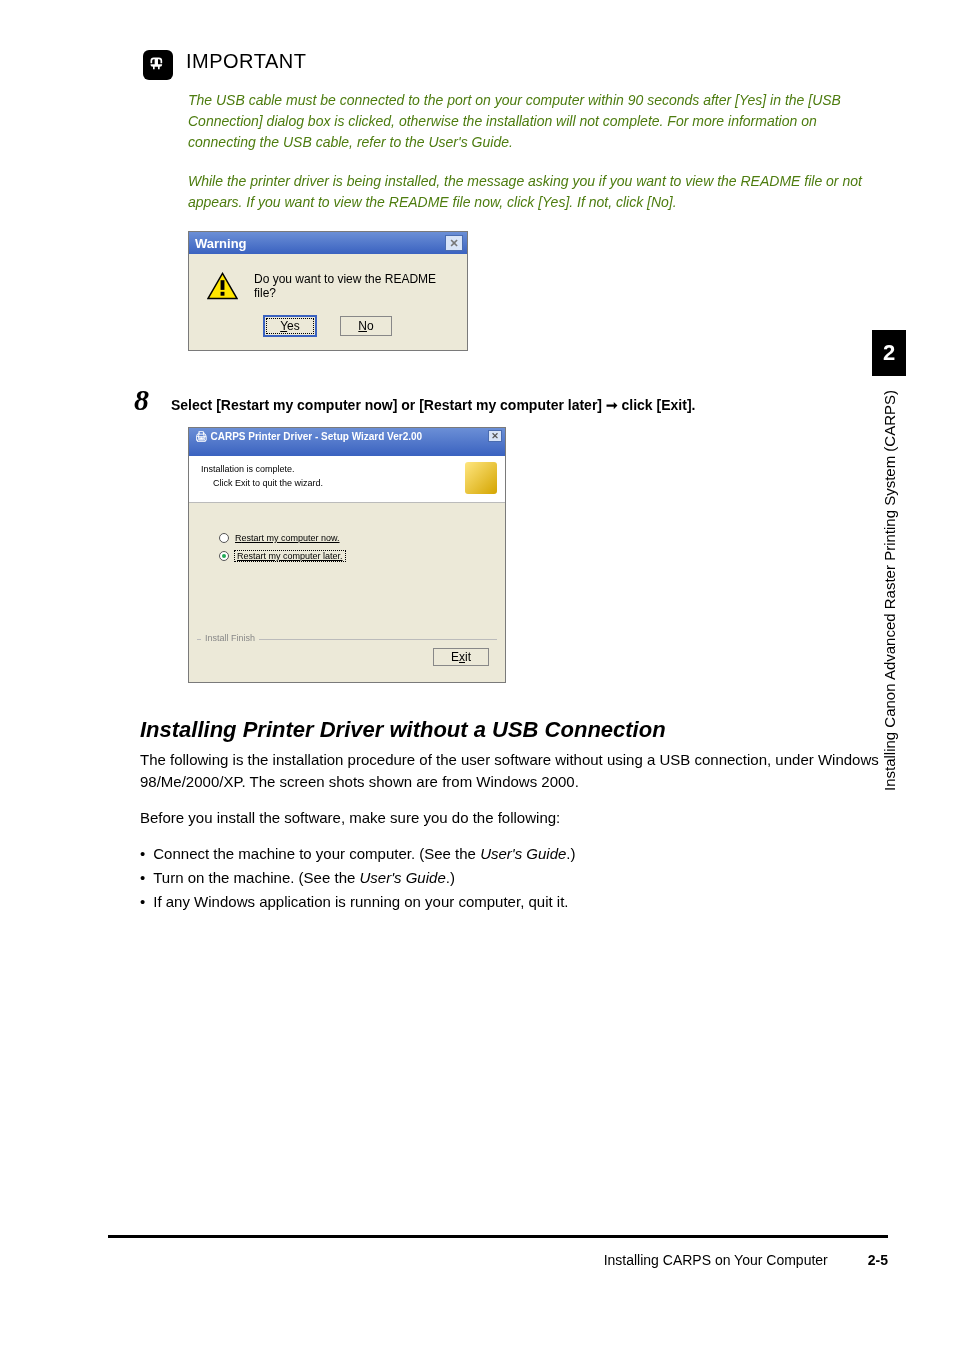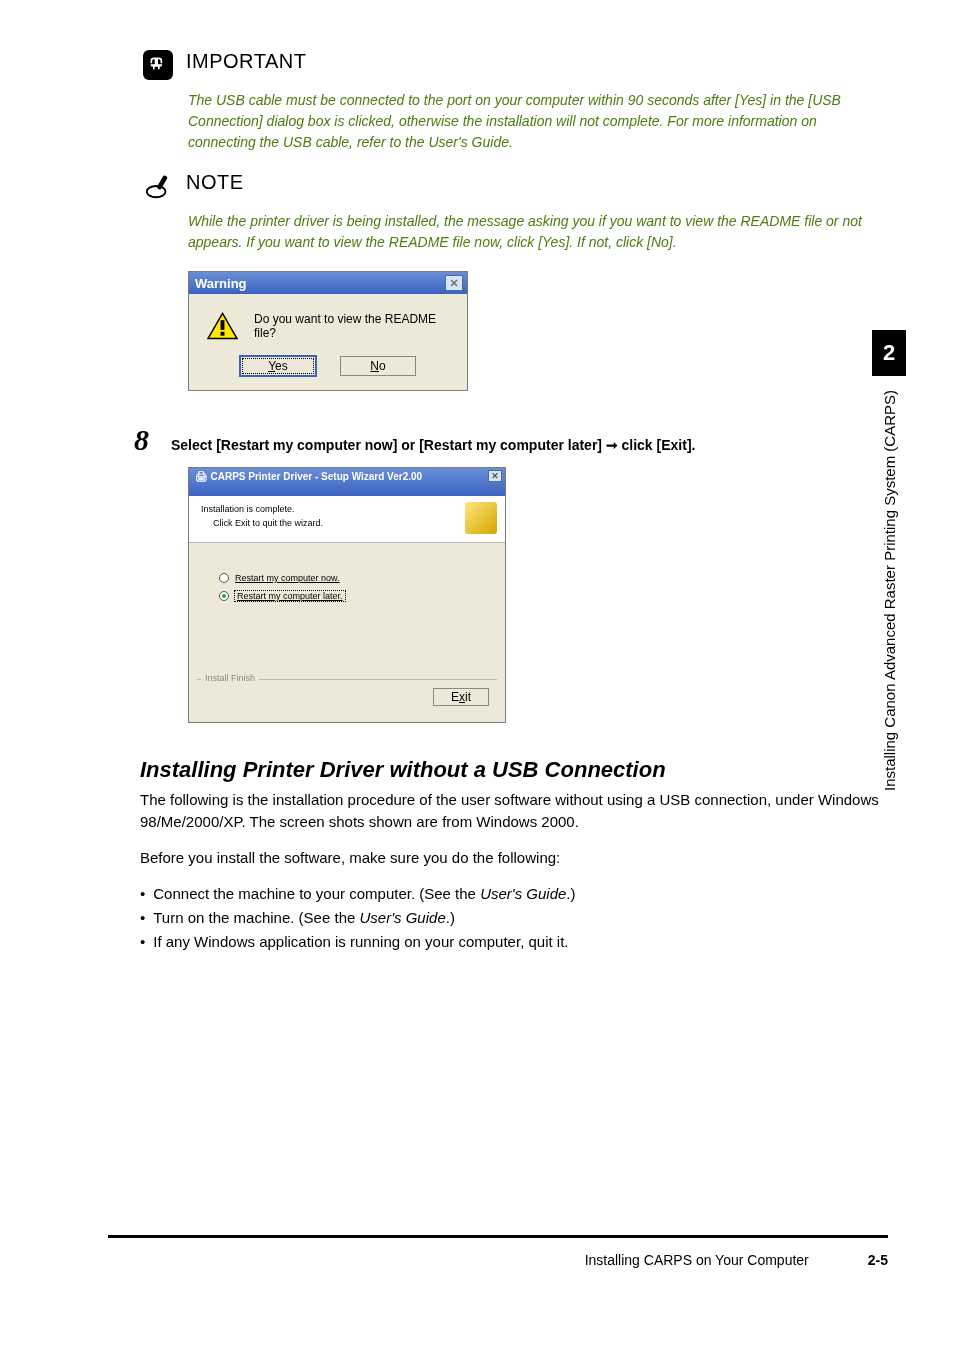--- a/index.html
+++ b/index.html
@@ -85,21 +85,21 @@
   .warn-triangle {
     width: 32px; height: 28px;
   }
   .dlg-buttons {
     display: flex;
     justify-content: center;
     gap: 24px;
     padding: 6px 0 14px 0;
   }
   .dlg-btn {
-    width: 76px;
+    width: 52px;
     padding: 2px 0;
     background: #ece9d8;
     border: 1px solid #888;
     text-align: center;
     font-size: 12px;
   }
   .dlg-btn-focus {
     outline: 1px dotted #000;
     outline-offset: -3px;
     border: 1px solid #3a62c0;
@@ -277,21 +277,21 @@
     right: 66px;
     bottom: 114px;
     border-top: 3px solid #000;
   }
   .footer {
     position: absolute;
     left: 108px; right: 66px;
     bottom: 84px;
     display: flex;
     justify-content: flex-end;
-    gap: 59px;
+    gap: 40px;
     font-size: 14px;
     align-items: baseline;
   }
   .footer .pg { font-weight: bold; }
 </style>
 </head>
 <body>
 
 <div class="page">
 
@@ -300,29 +300,20 @@
       <div class="important-icon">
         <svg viewBox="0 0 24 24">
             <path fill="#fff" d="M7 3a4 4 0 0 0-4 4v3h2V7a2 2 0 0 1 2-2h1v6H3a3 3 0 0 0 3 3v3h2v-3h4v3h2v-3a3 3 0 0 0 3-3h-5V5h1a2 2 0 0 1 2 2v3h2V7a4 4 0 0 0-4-4H7z"></path>
           </svg>
       </div>
     </div>
     <div class="callout-title">IMPORTANT</div>
   </div>
   <div class="callout-body">The USB cable must be connected to the port on your computer within 90 seconds after [Yes] in the [USB Connection] dialog box is clicked, otherwise the installation will not complete. For more information on connecting the USB cable, refer to the User's Guide.</div>
 
-  <div class="callout">
-    <div class="callout-icon note-icon">
-      <svg viewBox="0 0 32 32">
-          <ellipse cx="14" cy="22" rx="10" ry="6" fill="none" stroke="#000" stroke-width="2"></ellipse>
-          <rect x="18" y="4" width="5" height="16" rx="2" transform="rotate(30 20 12)" fill="#000"></rect>
-        </svg>
-    </div>
-    <div class="callout-title">NOTE</div>
-  </div>
   <div class="callout-body">While the printer driver is being installed, the message asking you if you want to view the README file or not appears. If you want to view the README file now, click [Yes]. If not, click [No].</div>
 
   <div class="dlg-warning">
     <div class="dlg-titlebar">
       <span>Warning</span>
       <span class="close-btn">✕</span>
     </div>
     <div class="dlg-body">
       <svg class="warn-triangle" viewBox="0 0 32 28">
         <polygon points="16,1 31,27 1,27" fill="#ffe600" stroke="#000" stroke-width="1.5"></polygon>

